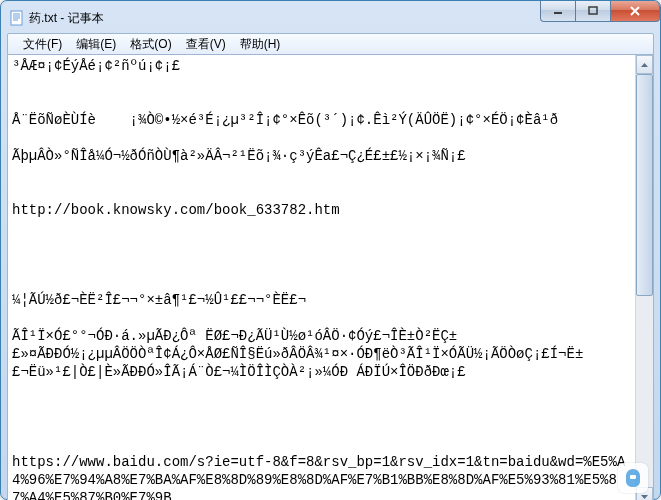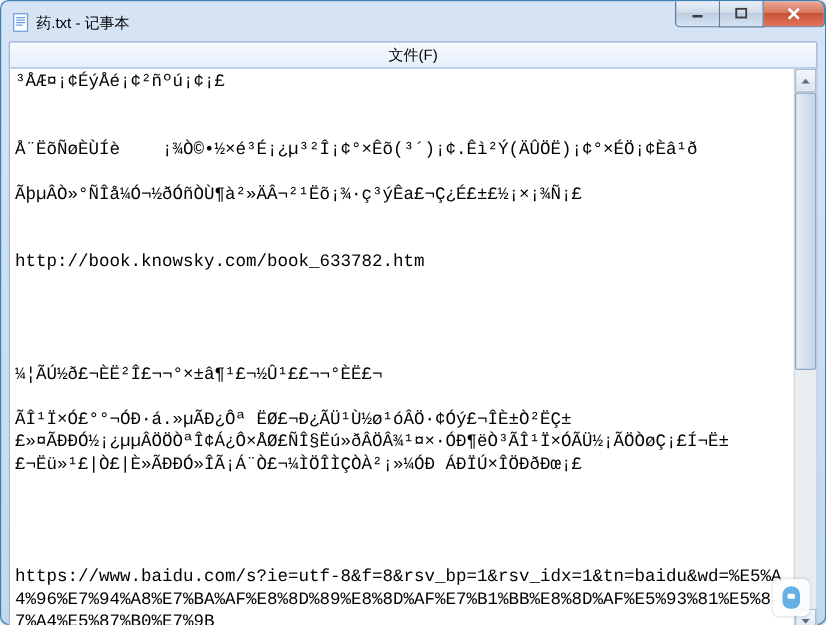--- a/index.html
+++ b/index.html
@@ -78,21 +78,20 @@
     display: block;
   }
   .menubar {
     height: 20px;
     background: linear-gradient(to bottom, #f7fbff 0%, #e5eefb 100%);
     border: 1px solid #9db7d3;
     border-radius: 2px 2px 0 0;
     display: flex;
     align-items: center;
     padding: 0 8px;
-    flex-direction: column;
   }
   .menu-item {
     padding: 2px 7px;
     color: #000;
     font-size: 12px;
     cursor: default;
   }
   .client {
     position: relative;
     background: #fff;

